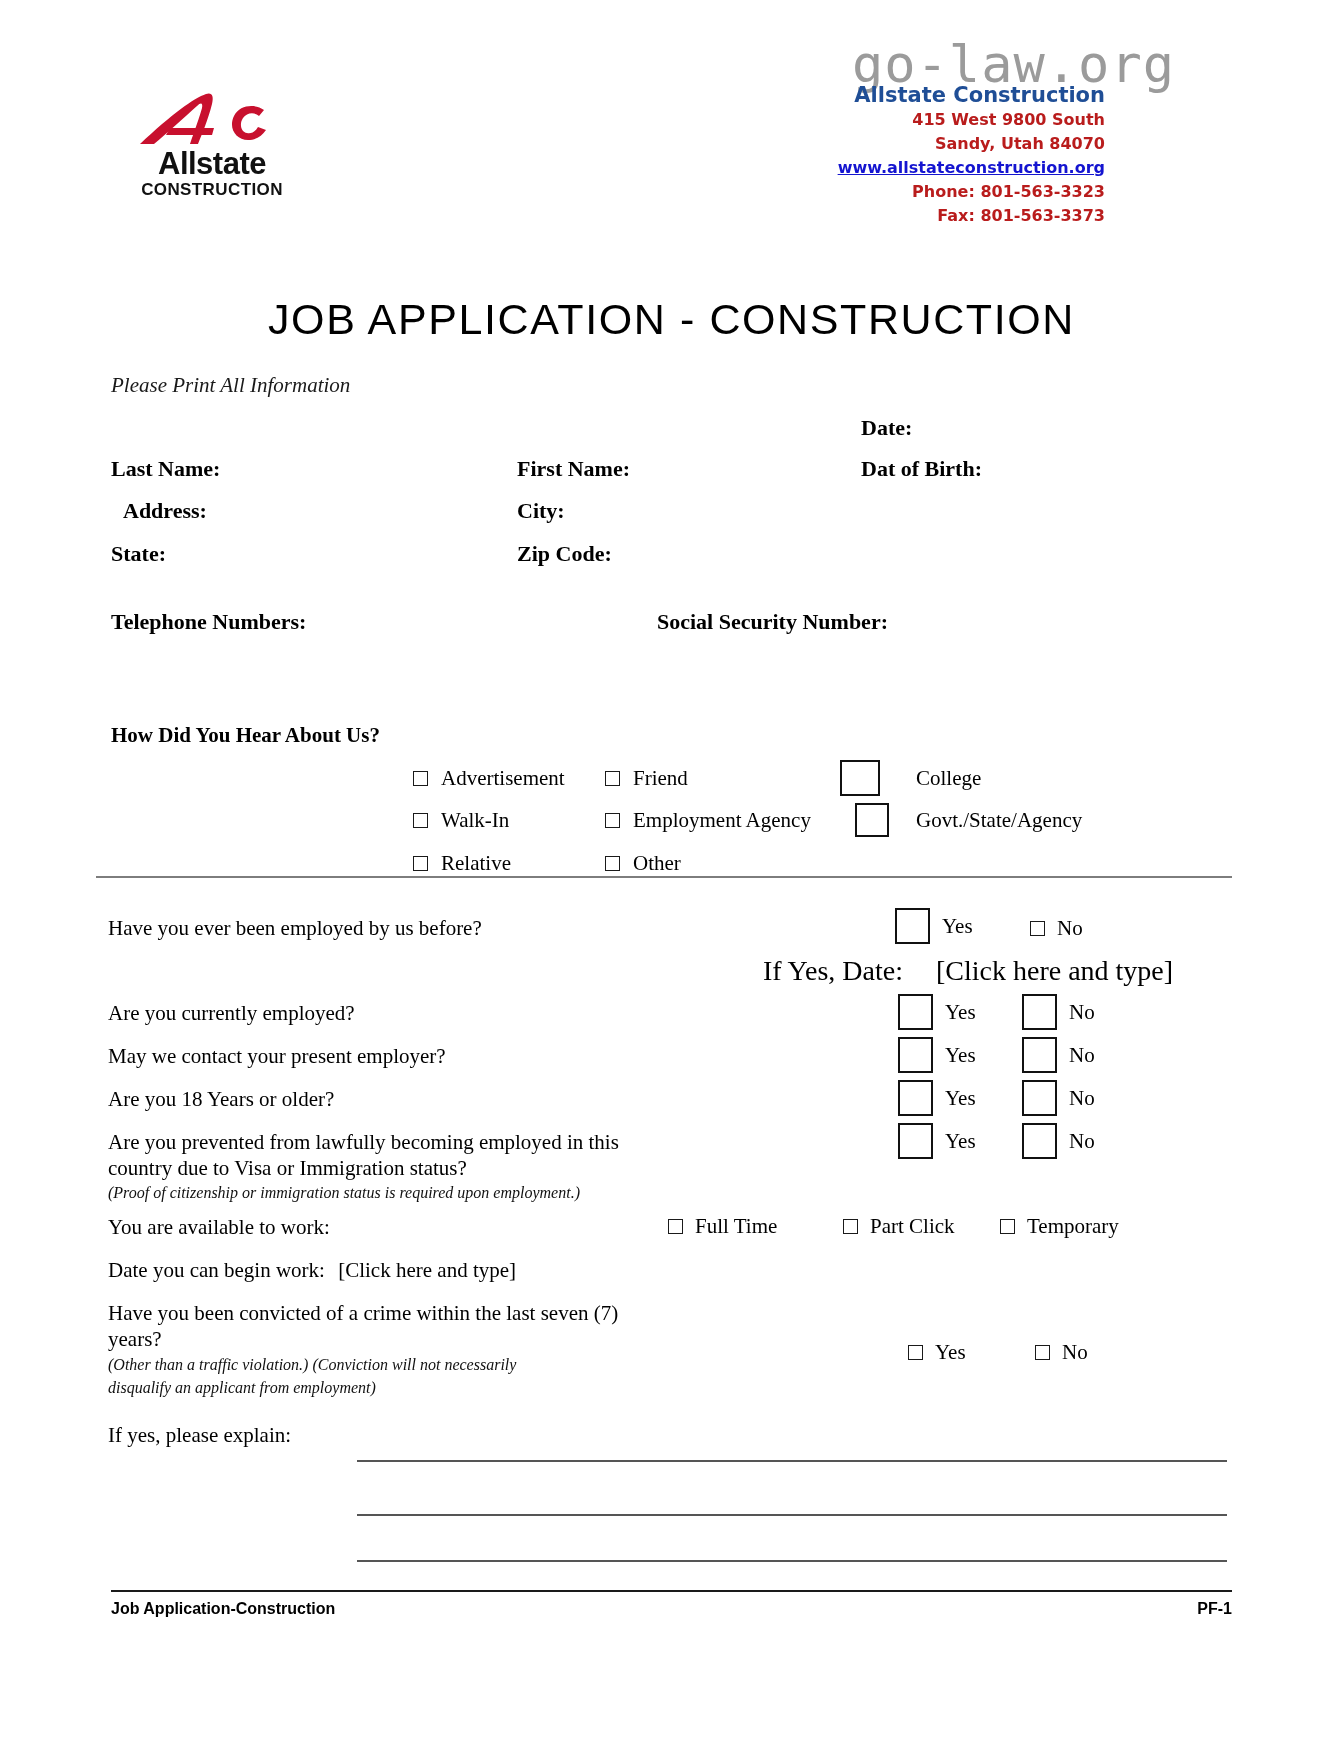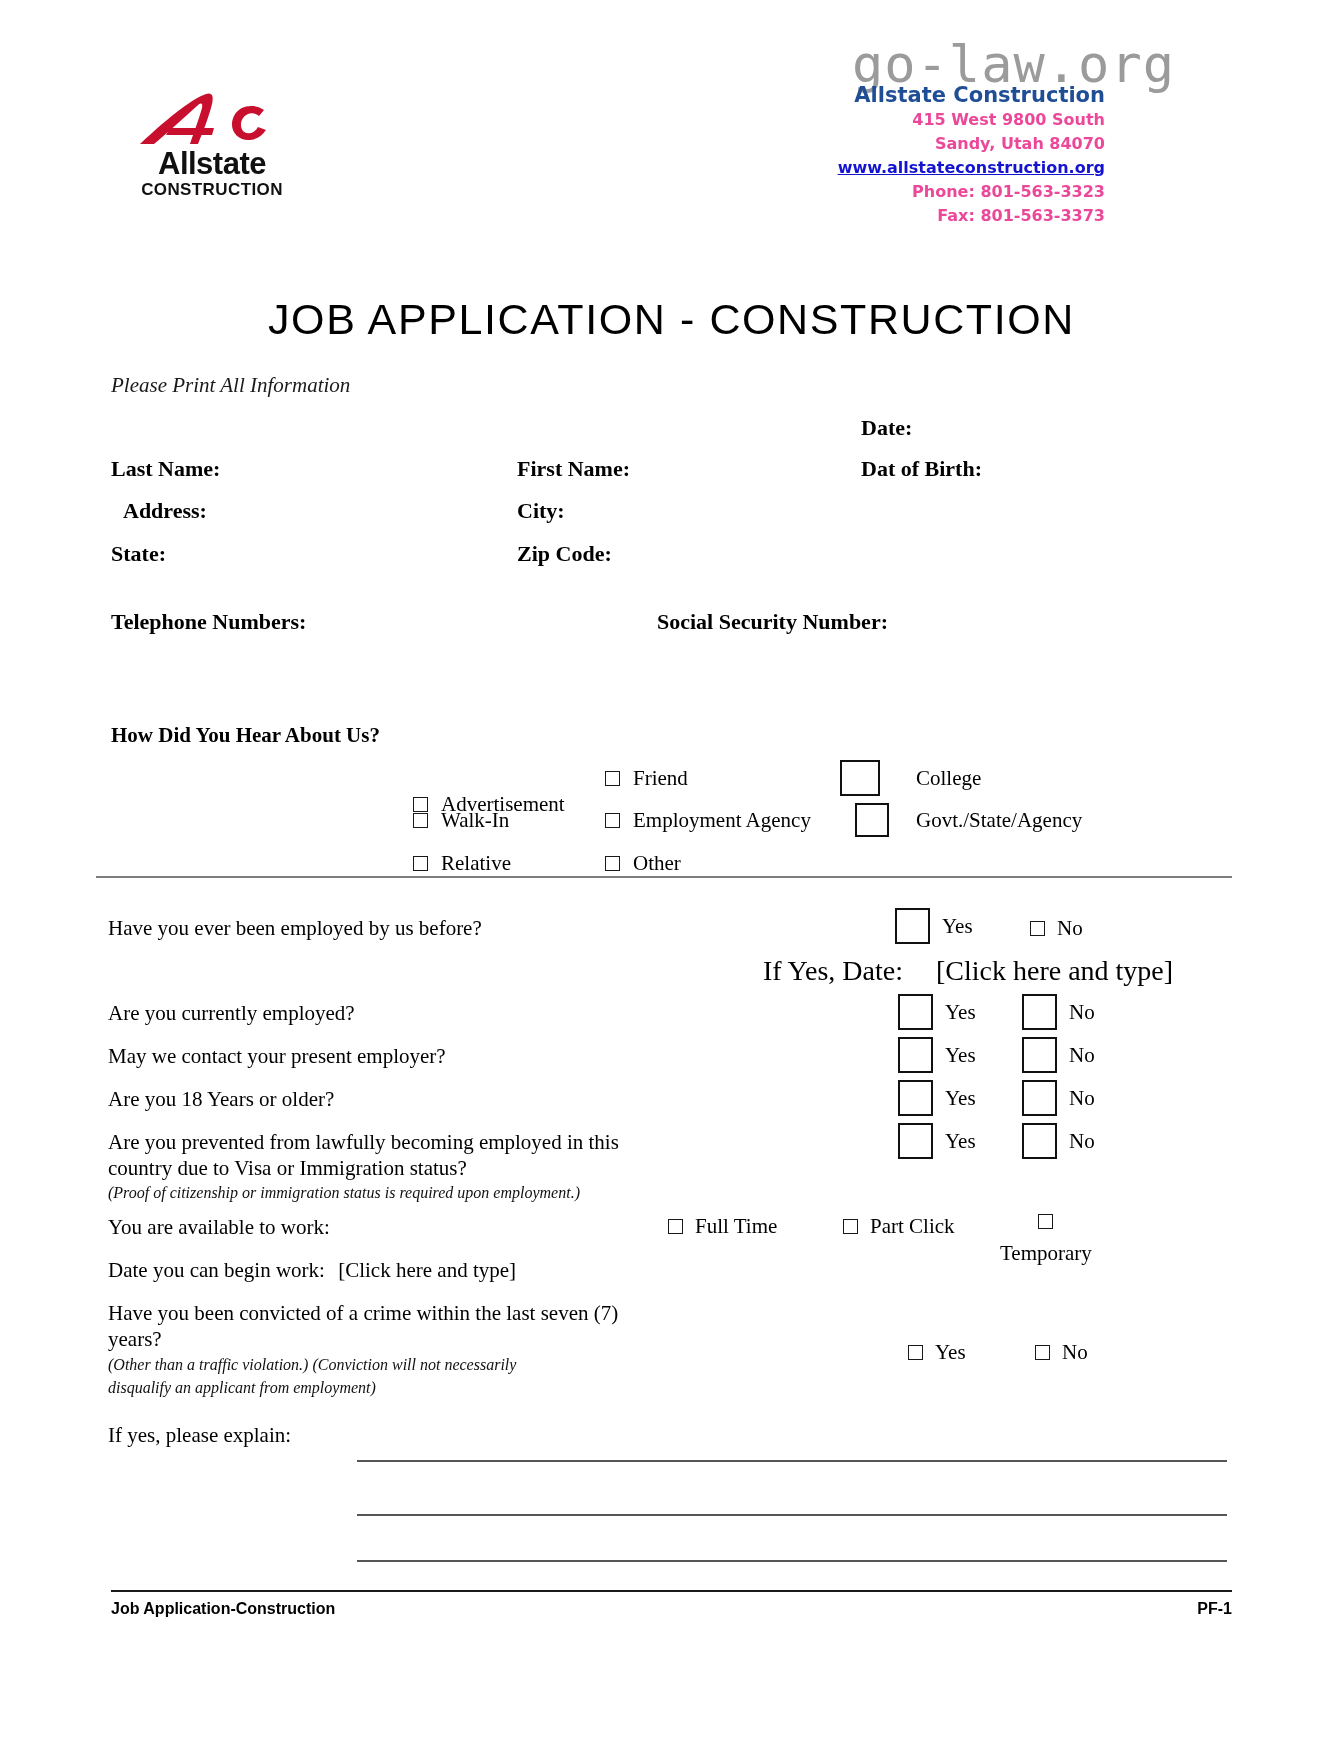--- a/index.html
+++ b/index.html
@@ -83,21 +83,21 @@
   }
   .company-name {
     font-weight: bold;
     font-size: 21px;
     color: #1f4e96;
     line-height: 26px;
   }
   .company-line {
     font-weight: bold;
     font-size: 16px;
-    color: #ec4899;
+    color: #b91c1c;
     line-height: 24px;
   }
   .company-url {
     font-weight: bold;
     font-size: 16px;
     color: #1414d0;
     text-decoration: underline;
     line-height: 24px;
     display: block;
   }
@@ -312,21 +312,21 @@
 
   <div class="f-label" style="left:111px; top:541px;">State:</div>
   <div class="f-label" style="left:517px; top:541px;">Zip Code:</div>
 
   <div class="f-label" style="left:111px; top:609px;">Telephone Numbers:</div>
   <div class="f-label" style="left:657px; top:609px;">Social Security Number:</div>
 
   <div class="section-head" style="left:111px; top:723px;">How Did You Hear About Us?</div>
 
   <div class="hear-row" style="left:0; top:758px; width:1343px;">
-    <div class="hear-cell" style="left:413px;margin-top:26px;">
+    <div class="hear-cell" style="left:413px;">
       <span class="cb-sm"></span>
       <span class="opt-text">Advertisement</span>
     </div>
     <div class="hear-cell" style="left:605px;">
       <span class="cb-sm"></span>
       <span class="opt-text">Friend</span>
     </div>
     <div class="hear-cell" style="left:840px;">
       <span class="cb-lg"></span>
       <span class="opt-text" style="margin-left:23px;">College</span>
@@ -419,21 +419,21 @@
 
   <div class="q-text" style="left:108px; top:1214px;">You are available to work:</div>
   <div class="ans" style="left:668px; top:1214px;">
     <span class="cb-sm"></span>
     <span class="ans-label">Full Time</span>
   </div>
   <div class="ans" style="left:843px; top:1214px;">
     <span class="cb-sm"></span>
     <span class="ans-label">Part Click</span>
   </div>
-  <div class="ans" style="left:1000px; top:1214px;flex-direction:column;">
+  <div class="ans" style="left:1000px; top:1214px;">
     <span class="cb-sm"></span>
     <span class="ans-label">Temporary</span>
   </div>
 
   <div class="q-text" style="left:108px; top:1257px;">
     <span>Date you can begin work:</span>
     <span style="margin-left:8px;">[Click here and type]</span>
   </div>
 
   <div class="q-text" style="left:108px; top:1300px; width:660px;">Have you been convicted of a crime within the last seven (7)</div>

